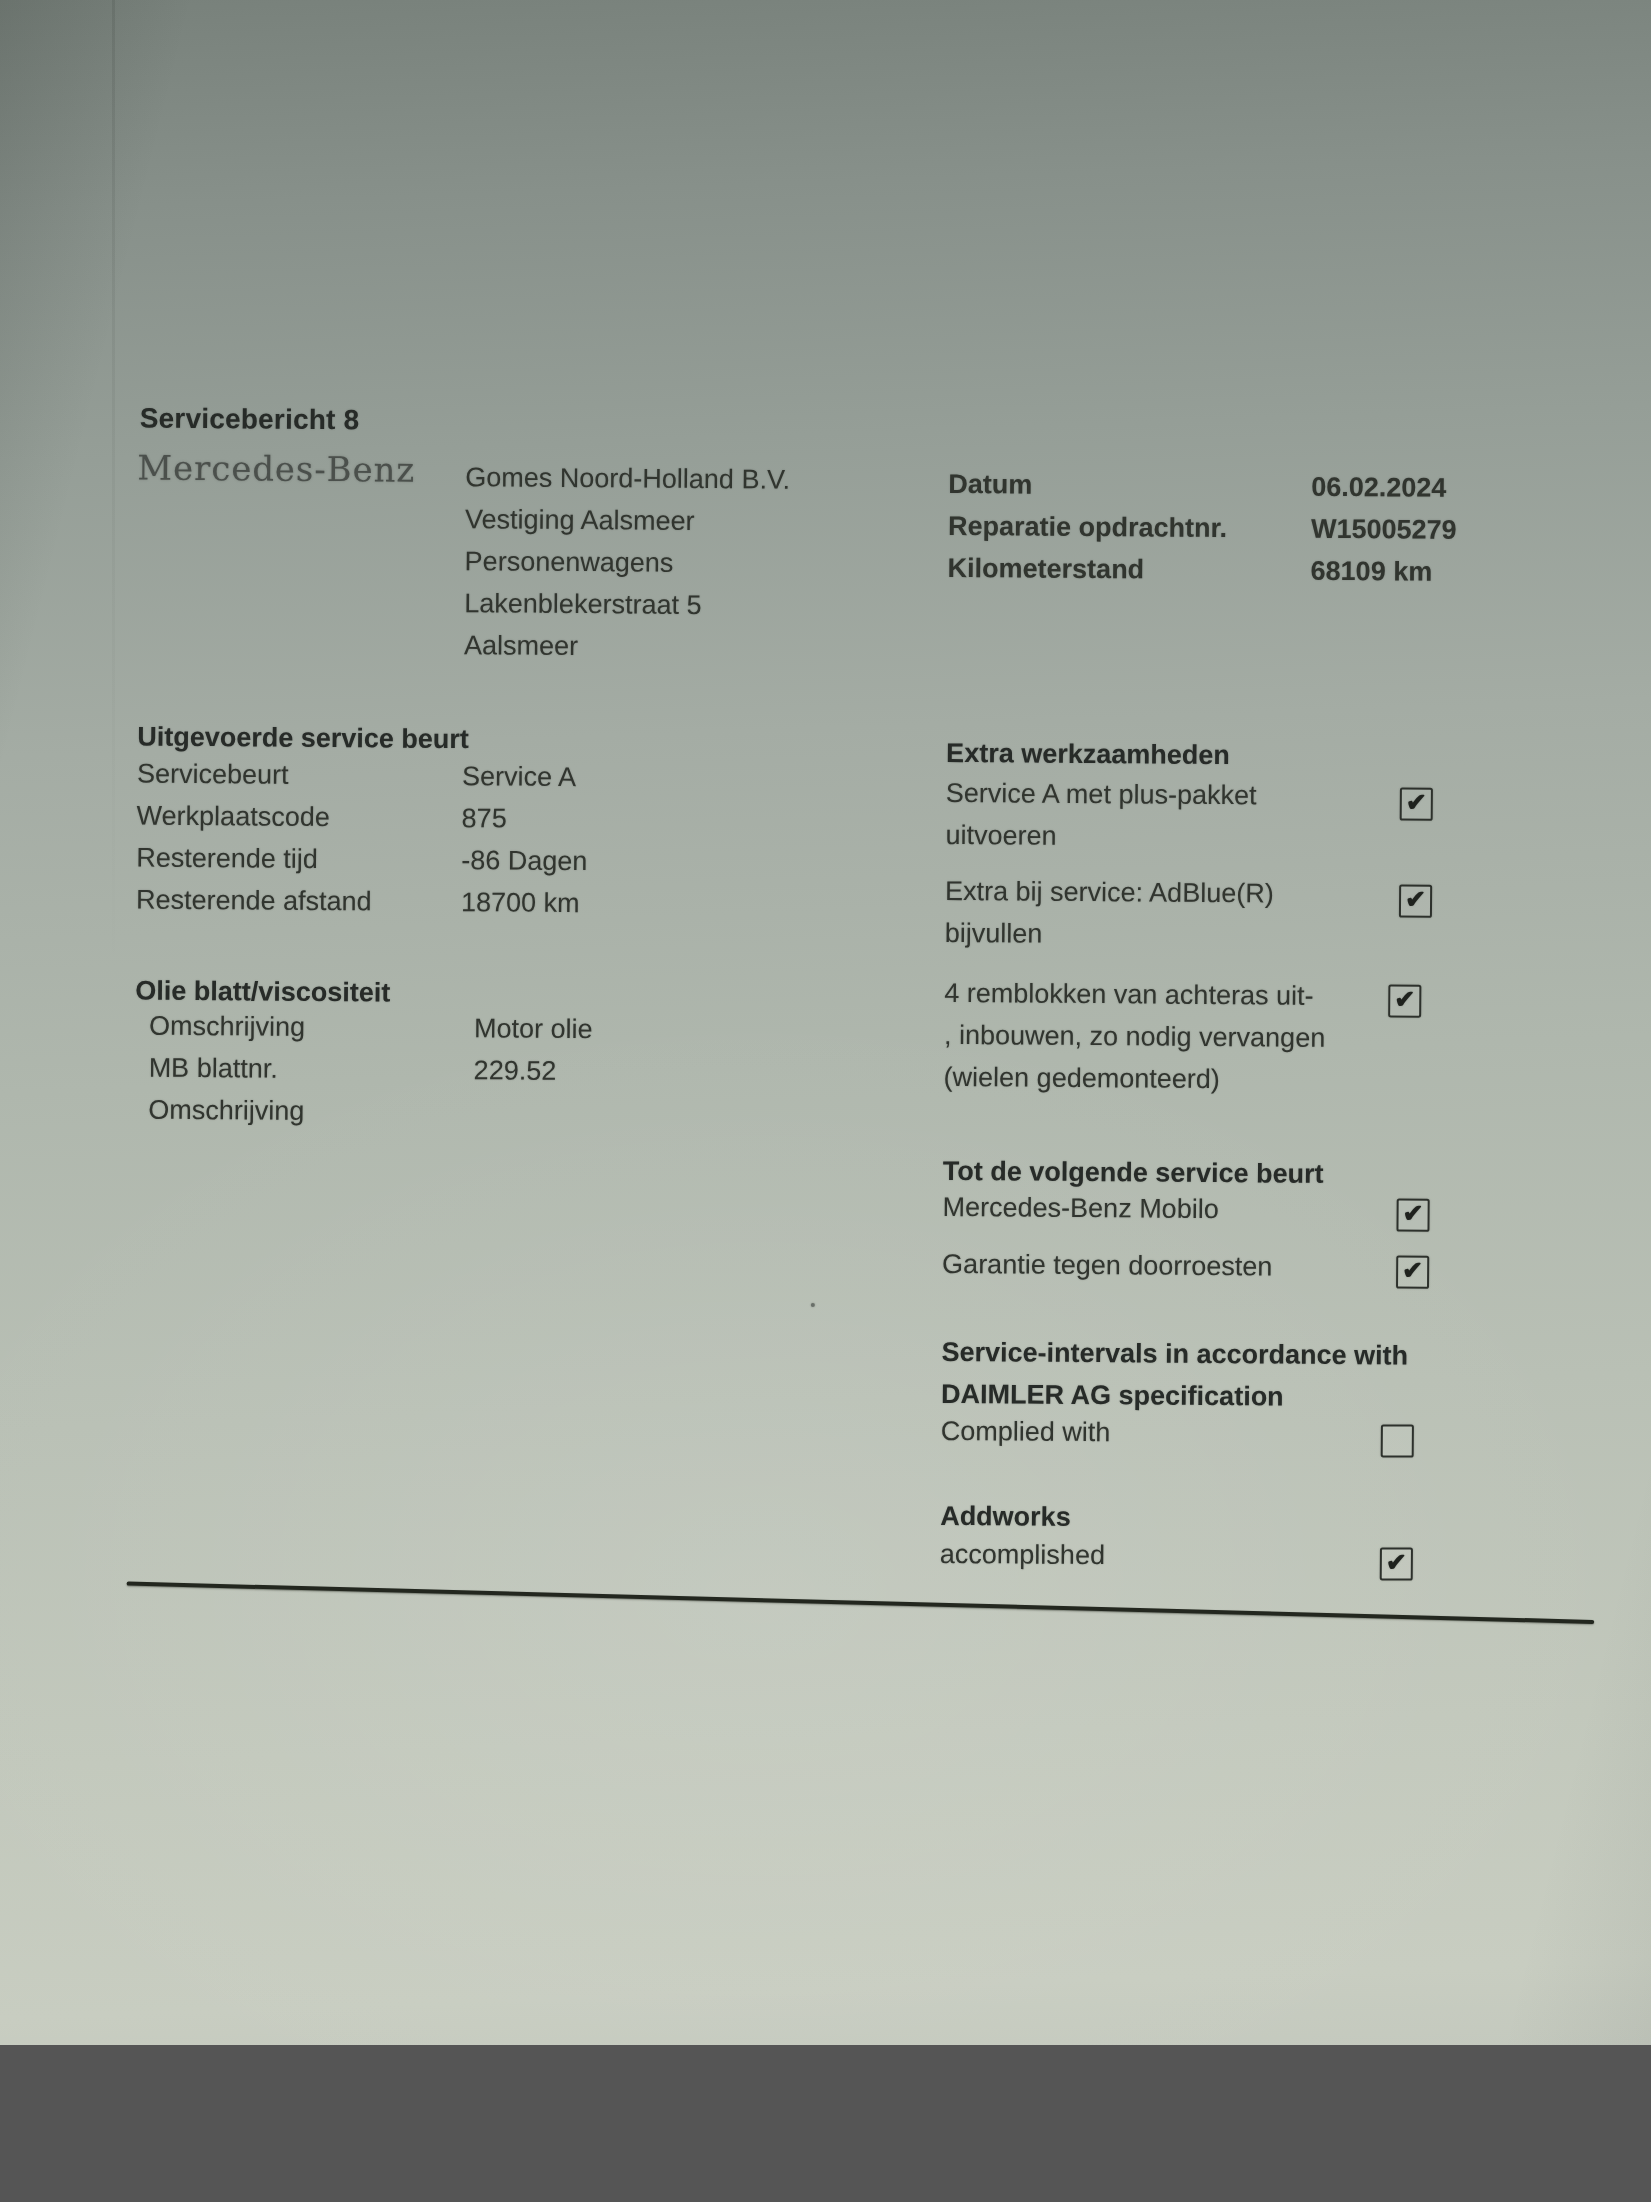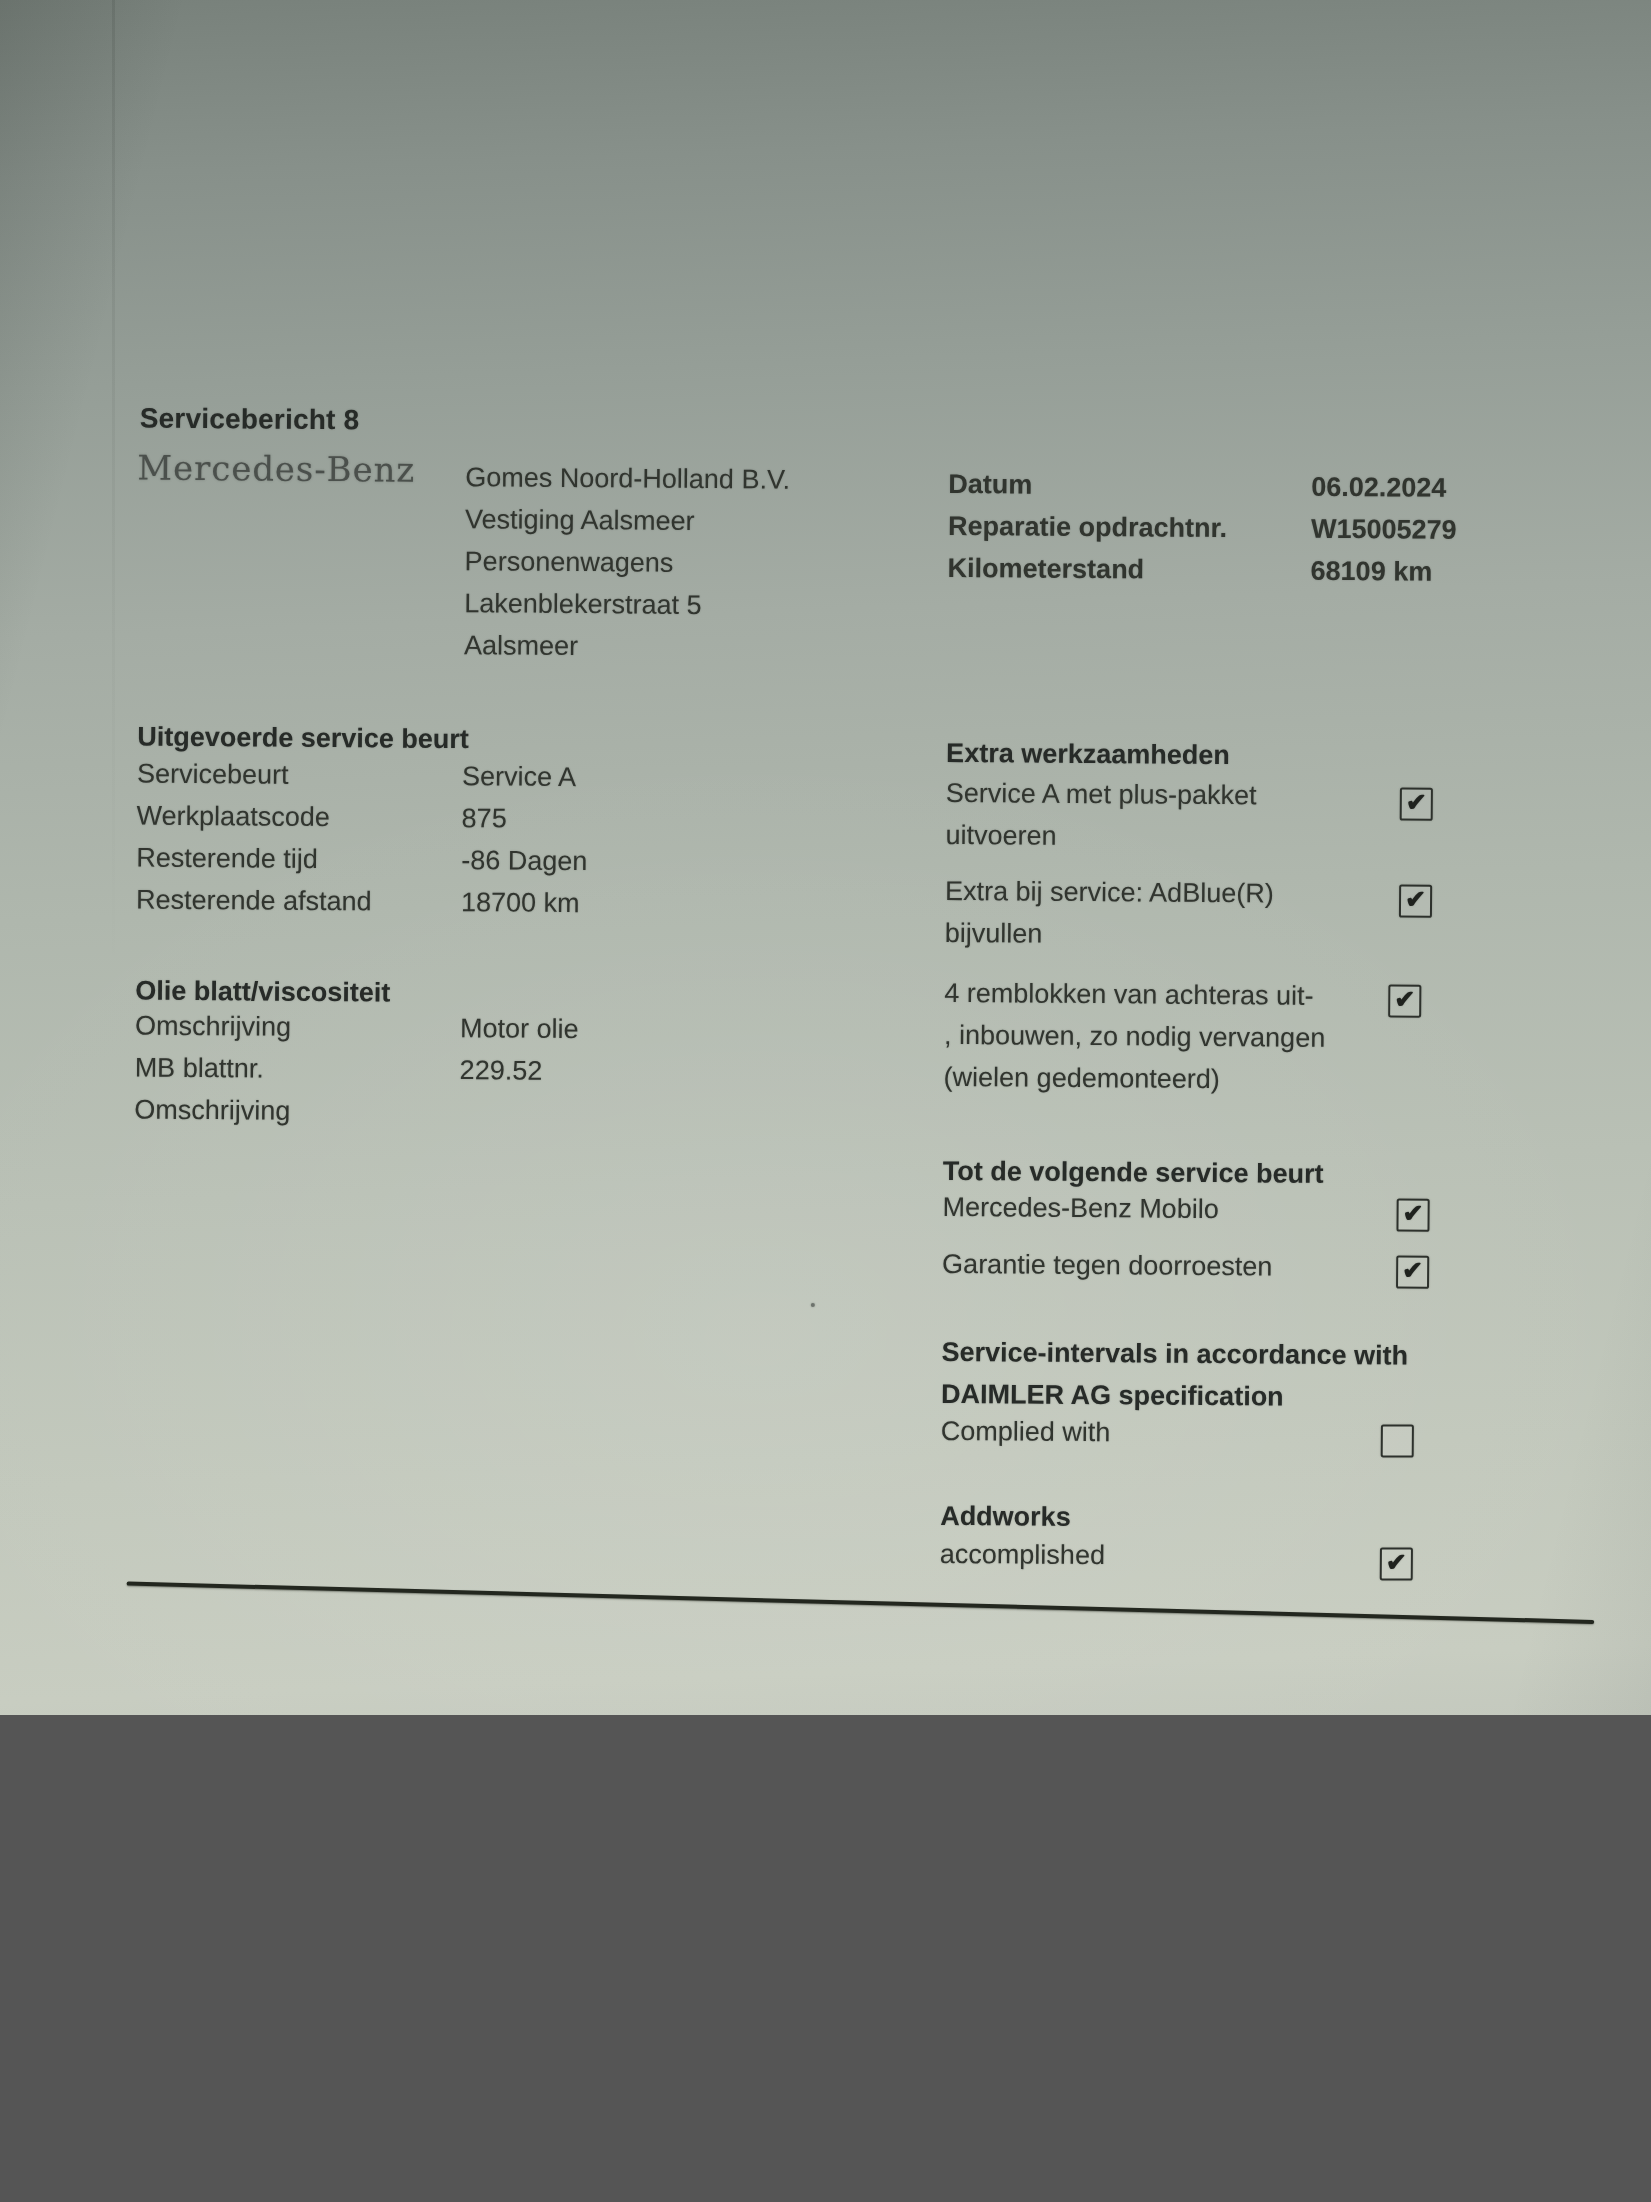--- a/index.html
+++ b/index.html
@@ -1,17 +1,17 @@
 <!DOCTYPE html>
 <html style="font-size:13.8px"><head>
 <meta charset="utf-8">
 <style>
   html,body{margin:0;padding:0;background:#555;}
   .photo{
-    position:relative;width:1652px;height:1715px;overflow:hidden;
+    position:relative;width:1652px;height:2045px;overflow:hidden;
     font-family:"Liberation Sans",sans-serif;color:#31352f;
     background:
       radial-gradient(ellipse 1291px 860px at 46% 78%, rgba(255,255,255,.09), rgba(255,255,255,0) 70%),
       linear-gradient(104deg, rgba(28,33,30,.15), rgba(28,33,30,0) 9%, rgba(28,33,30,0) 93%, rgba(35,42,46,.06)),
       linear-gradient(178deg,#78817b 0%, #87908a 10%, #959e97 22%, #a4aca4 36%, #afb7ad 52%, #b9c0b5 68%, #c2c8bc 84%, #c8cdc1 96%, #c4c9be 100%);
   }
   .content{position:absolute;inset:0;transform:rotate(.45deg);transform-origin:826px 1032px;
     text-shadow:0 0 1.7px rgba(46,50,47,.32);}
   .t{position:absolute;font-size:27px;line-height:42px;white-space:nowrap;}
   .b{font-weight:bold;color:#272b28;}
@@ -84,21 +84,21 @@
         <span class="lbl">Resterende tijd</span>
         <span class="val">-86 Dagen</span>
       </div>
       <div class="kv">
         <span class="lbl">Resterende afstand</span>
         <span class="val">18700 km</span>
       </div>
     </div>
 
     <div class="t b" style="left:135px;top:975px;">Olie blatt/viscositeit</div>
-    <div class="block" style="left:135px;top:1016px;text-decoration:underline;">
+    <div class="block" style="left:149px;top:1016px;text-decoration:underline;">
       <div class="kv">
         <span class="lbl">Omschrijving</span>
         <span class="val">Motor olie</span>
       </div>
       <div class="kv">
         <span class="lbl">MB blattnr.</span>
         <span class="val">229.52</span>
       </div>
       <div class="kv">
         <span class="lbl">Omschrijving</span>

